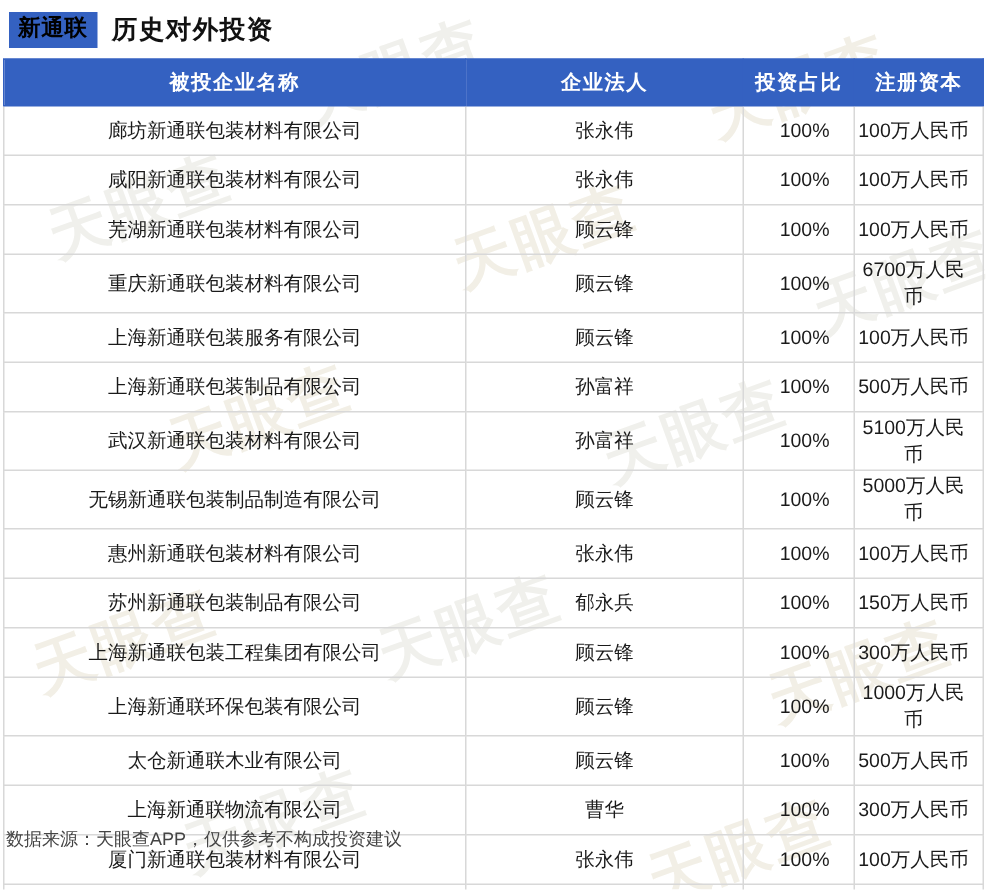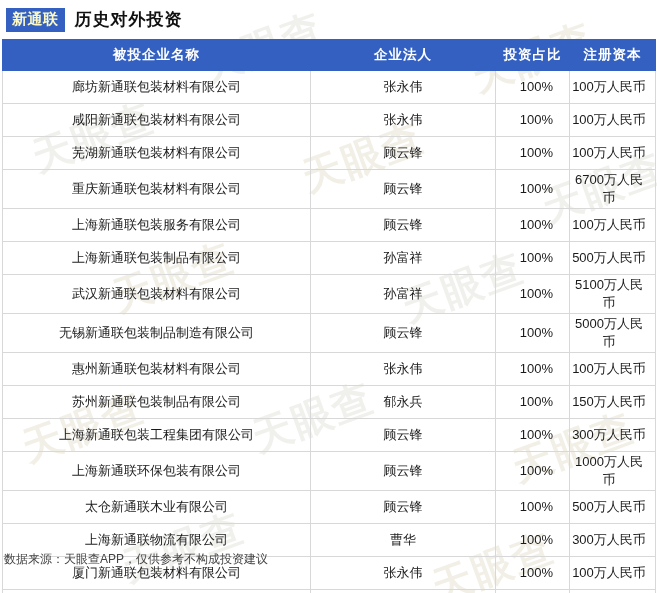--- a/index.html
+++ b/index.html
@@ -46,21 +46,21 @@
   }
   
   .title-bar {
     display: flex;
     align-items: center;
     padding: 8px 6px 7px 6px;
     gap: 10px;
   }
   .title-tag {
     background: #3461c1;
-    color: #fef9c3;
+    color: #000000;
     font-size: 15px;
     font-weight: bold;
     padding: 3px 6px 4px 6px;
     line-height: 1.1;
     letter-spacing: 0.5px;
   }
   .title-main {
     color: #111111;
     font-size: 17px;
     font-weight: bold;

